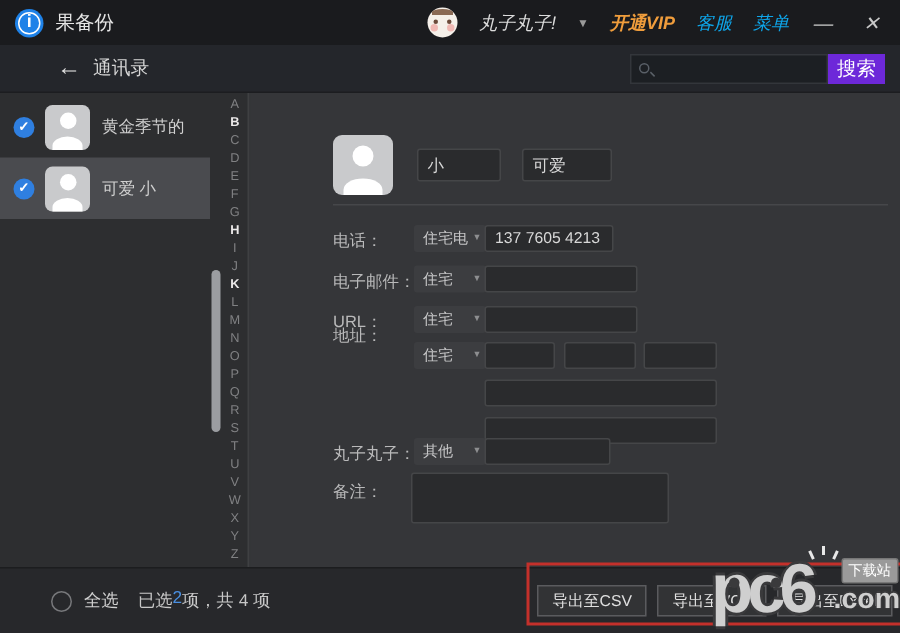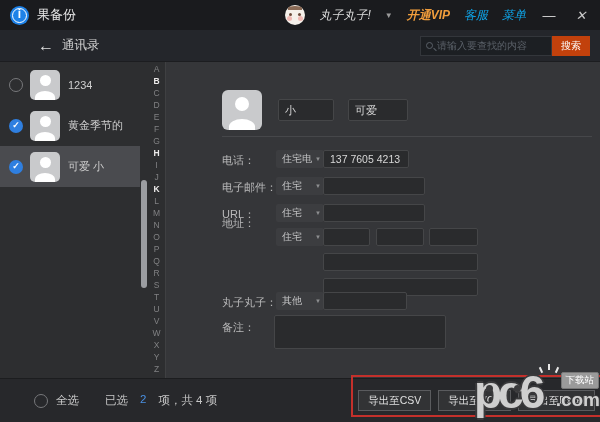--- a/index.html
+++ b/index.html
@@ -31,21 +31,21 @@
   .back-arrow { color:#e0e0e0; font-size:16px; margin:0 8px 0 28px; }
   .toolbar-title { color:#d5d5d5; font-size:12.5px; }
   .toolbar-right { margin-left:auto; display:flex; align-items:center; }
   .search-box { width:132px; height:20px; background:#1c1f23; border:1px solid #33363b;
     display:flex; align-items:center; padding:0 5px; }
   .mag { width:7px; height:7px; border:1px solid #5a6068; border-radius:50%; position:relative; margin-right:4px; flex:none; }
   .mag::after { content:""; position:absolute; left:6px; top:6px; width:4px; height:1px; background:#5a6068; transform:rotate(45deg); }
   .search-box input { flex:1; min-width:0; background:transparent; border:none; outline:none;
     color:#c9c9c9; font-size:10px; font-family:"Liberation Sans", sans-serif; }
   .search-box input::placeholder { color:#5a6068; }
-  .search-btn { width:38px; height:20px; background:#c2410c; color:#fff; font-size:10px; border:none;
+  .search-btn { width:38px; height:20px; background:#6d28d9; color:#fff; font-size:13px; border:none;
     display:flex; align-items:center; justify-content:center; cursor:pointer; }
 
   
   .contact-list { position:absolute; left:0; top:62px; width:140px; height:316px; background:#2d2e30; padding-top:2px; }
   .contact-row { height:41px; display:flex; align-items:center; padding:0 6px 0 9px; }
   .contact-row.selected { background:#4a4b4f; }
   .cbox { width:14px; height:14px; border-radius:50%; flex:none; margin-right:7px; position:relative; }
   .cbox.unchecked { border:1.5px solid #77787b; }
   .cbox.checked { background:#2f7fe0; }
   .cbox.checked::after { content:"✓"; position:absolute; left:0; right:0; top:1px; text-align:center; color:#fff; font-size:9px; font-weight:bold; }
@@ -80,21 +80,21 @@
     display:flex; align-items:center; padding:0 12px 0 6px; overflow:hidden; white-space:nowrap; }
   .f-select .sel-caret { position:absolute; right:3px; top:6px; color:#8d8e90; font-size:6px; }
   .f-select span { overflow:hidden; }
   .abs-in { position:absolute; height:18px; }
 
   
   .footer { position:absolute; left:0; top:378px; width:600px; height:44px; background:#27282b; border-top:1px solid #1c1d1f;
     display:flex; align-items:center; }
   .radio { width:14px; height:14px; border:1.5px solid #77787b; border-radius:50%; margin:0 8px 0 34px; flex:none; }
   .select-all-label { color:#d0d0d0; font-size:11.5px; }
-  .sel-info { color:#c7c7c7; font-size:11.5px; margin-left:26px; display:flex; gap:12px; }
+  .sel-info { color:#c7c7c7; font-size:11.5px; margin-left:13px; display:flex; gap:0; }
   .sel-count { color:#4a90e2; }
   .footer-btns { margin-left:auto; display:flex; gap:7px; margin-right:5px; }
   .exp-btn { height:21px; background:#323335; border:1px solid #5a5b5e; color:#e0e0e0; font-size:10.5px;
     padding:0 9px; cursor:pointer; font-family:"Liberation Sans", sans-serif;text-align:right; }
 
   
   .red-box { position:absolute; left:351px; top:375px; width:255px; height:42px; border:2px solid #c4302b; z-index:55; pointer-events:none; }
 
   
   .watermark { position:absolute; right:-2px; bottom:-1px; width:128px; height:52px; z-index:60; pointer-events:none; }
@@ -131,32 +131,26 @@
       <div class="win-btn">✕</div>
     </div>
   </div>
 
   <div class="toolbar">
     <div class="back-arrow">←</div>
     <div class="toolbar-title">通讯录</div>
     <div class="toolbar-right">
       <div class="search-box">
         <div class="mag"></div>
-        <input type="text" placeholder="请输入要查找的内容" style="">
       </div>
       <button class="search-btn">搜索</button>
     </div>
   </div>
 
   <div class="contact-list">
-    <div class="contact-row">
-      <div class="cbox unchecked"></div>
-      <div class="avatar-sq"></div>
-      <div class="contact-name">1234</div>
-    </div>
     <div class="contact-row">
       <div class="cbox checked"></div>
       <div class="avatar-sq"></div>
       <div class="contact-name">黄金季节的</div>
     </div>
     <div class="contact-row selected">
       <div class="cbox checked"></div>
       <div class="avatar-sq"></div>
       <div class="contact-name">可爱 小</div>
     </div>

